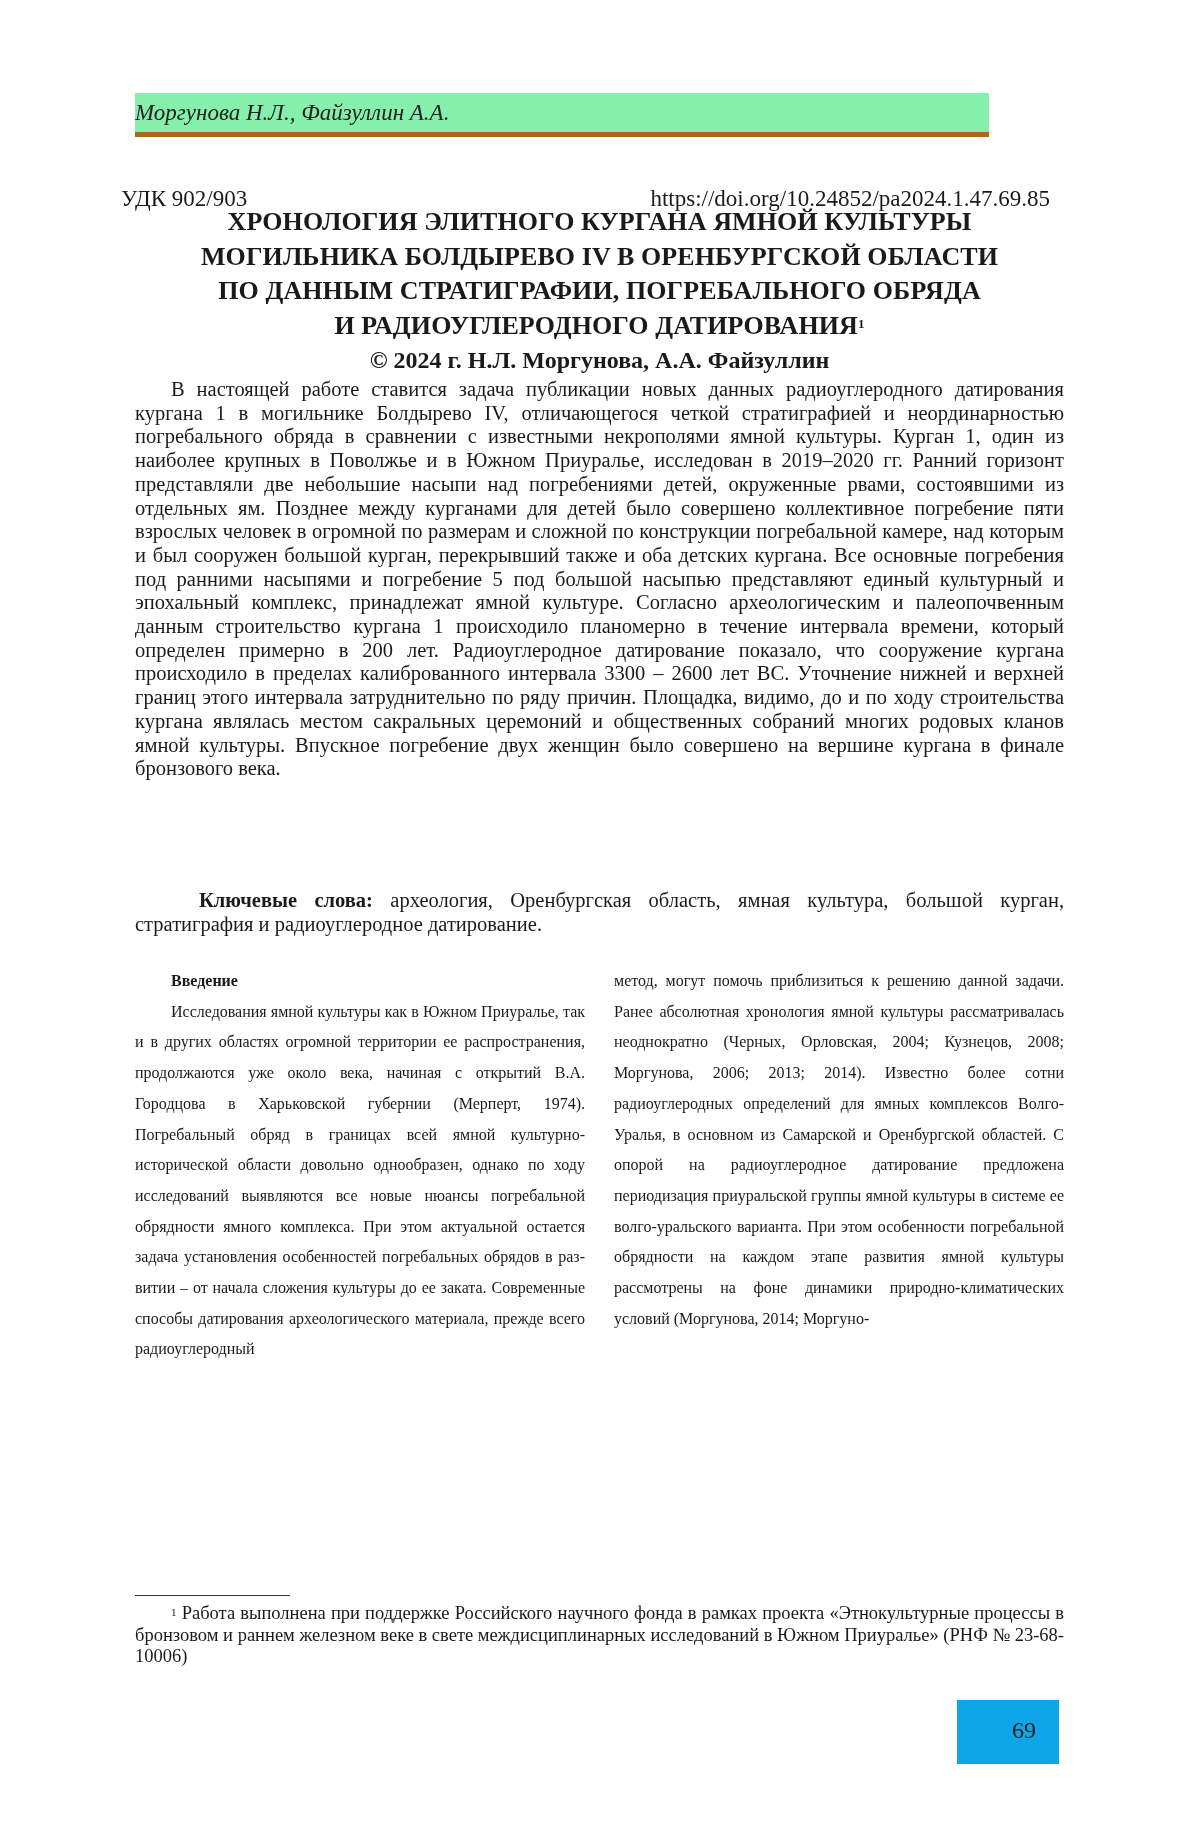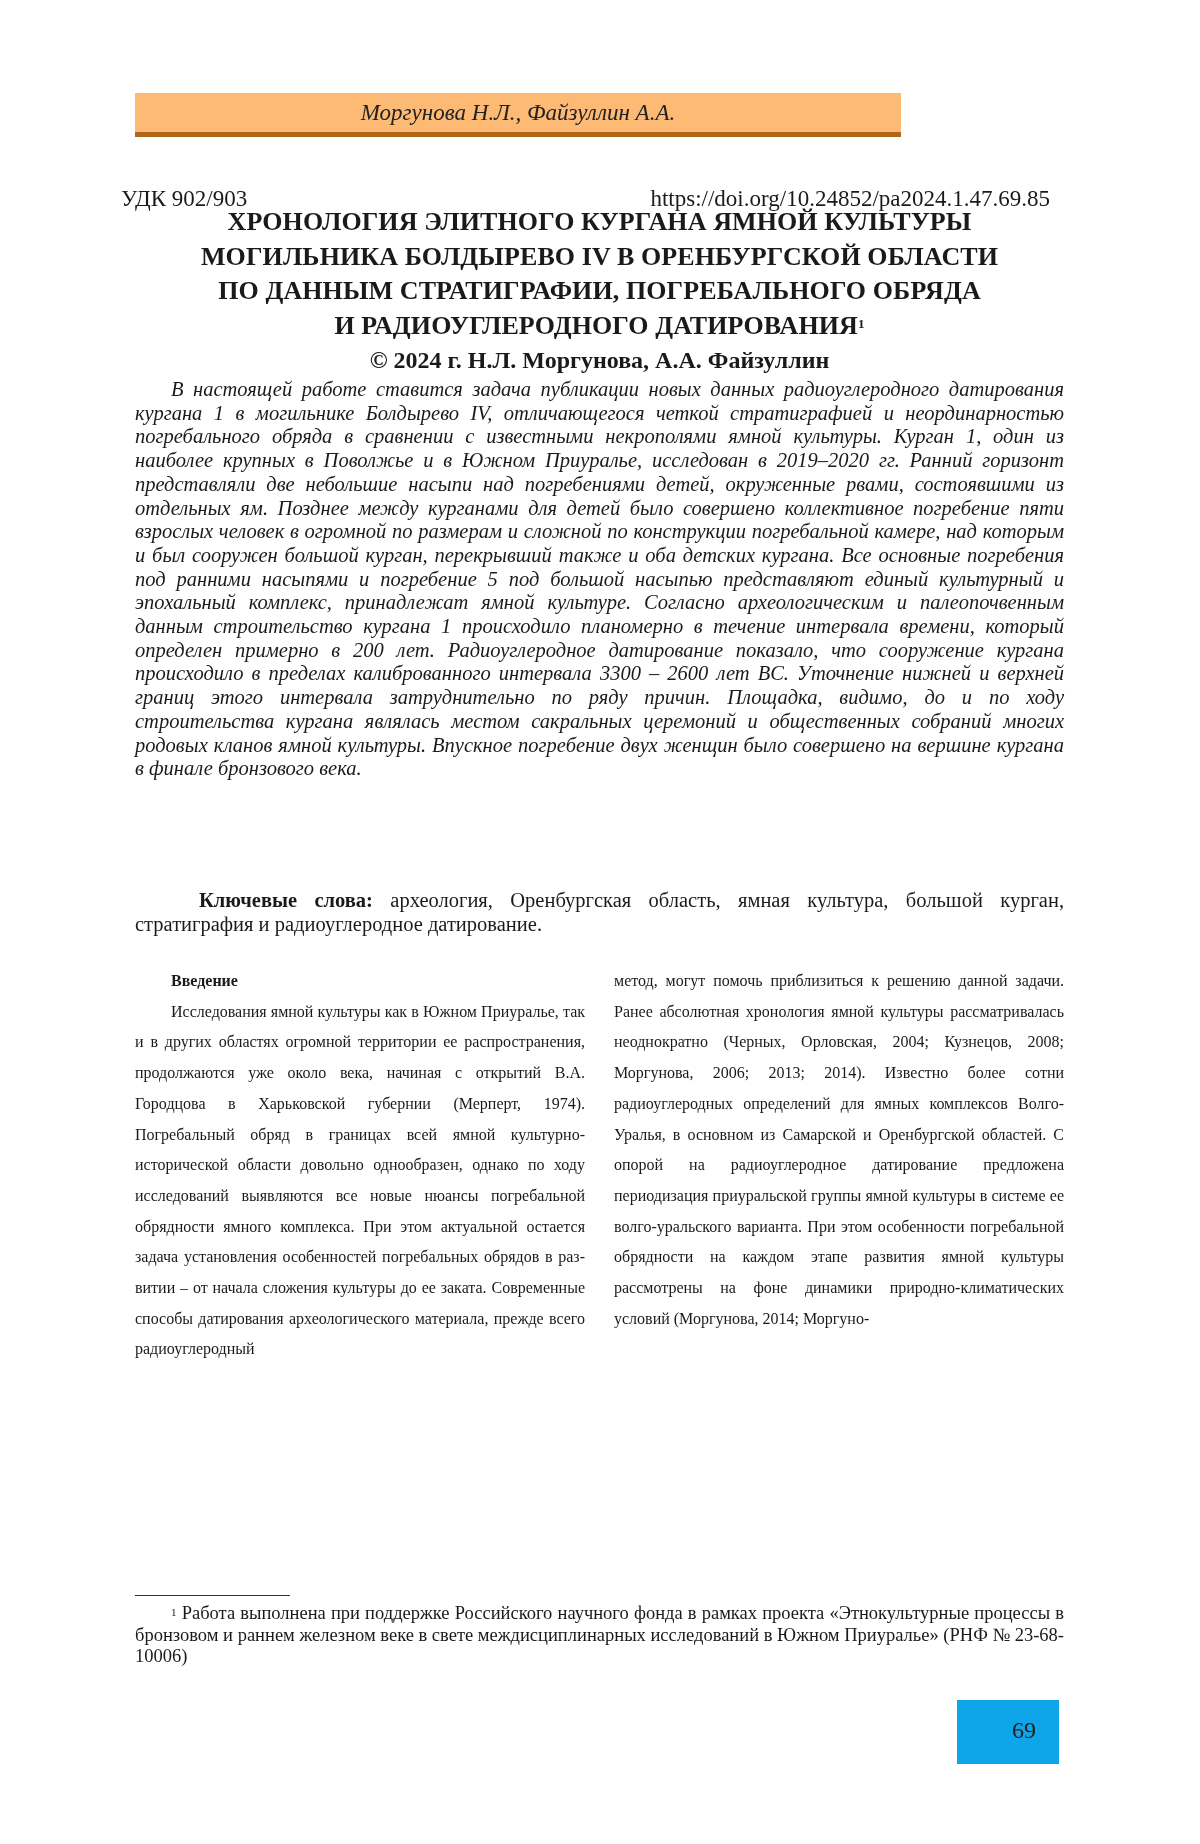--- a/index.html
+++ b/index.html
@@ -1,34 +1,34 @@
 <!DOCTYPE html>
 <html><head>
   <meta charset="utf-8">
   <style>
     html, body { margin: 0; padding: 0; background: #ffffff; }
     body { width: 1200px; height: 1844px; position: relative; overflow: hidden;
            font-family: "Liberation Serif", "DejaVu Serif", serif; color: #1a1a1a; }
 
-    .running-head { position: absolute; left: 135px; top: 93px; width: 766px; height: 39px;
-                    background: #fdba74; border-bottom: 5px solid #b0661a;
-                    text-align: center; font-style: italic; font-size: 23px; line-height: 40px; color: #222; }
+    .running-head { position: absolute; left: 135px; top: 93px; width: 854px; height: 39px;
+                    background: #86efac; border-bottom: 5px solid #b0661a;
+                    text-align: left; font-style: italic; font-size: 23px; line-height: 40px; color: #222; }
 
     .meta-row { position: absolute; left: 121px; top: 166px; width: 929px; font-size: 23px;
                 display: flex; justify-content: space-between; line-height: 26px; margin-top: 20px; }
 
     .title { position: absolute; left: 135px; top: 205px; width: 929px; text-align: center;
              font-weight: bold; font-size: 26px; line-height: 34.5px; letter-spacing: 0.1px; }
     .title sup { font-size: 13px; vertical-align: top; position: relative; top: -2px; }
 
     .authors { position: absolute; left: 135px; top: 345px; width: 929px; text-align: center;
                font-weight: bold; font-size: 24px; line-height: 30px; }
 
     .abstract { position: absolute; left: 135px; top: 378px; width: 929px; font-size: 20.5px;
-                line-height: 23.7px; text-align: justify; hyphens: manual; font-style: italic; }
+                line-height: 23.7px; text-align: justify; hyphens: manual; }
     .abstract p { margin: 0; text-indent: 36px; }
 
     .keywords { position: absolute; left: 135px; top: 889px; width: 929px; font-size: 20.5px;
                 line-height: 23.7px; text-align: justify; }
     .keywords p { margin: 0; text-indent: 36px; }
     .keywords b { font-weight: bold; margin-left: 28px; }
 
     .columns { position: absolute; left: 135px; top: 966px; width: 929px; display: flex; justify-content: space-between; }
     .col { width: 450px; font-size: 16px; line-height: 30.7px; text-align: justify; }
     .col p { margin: 0; }

